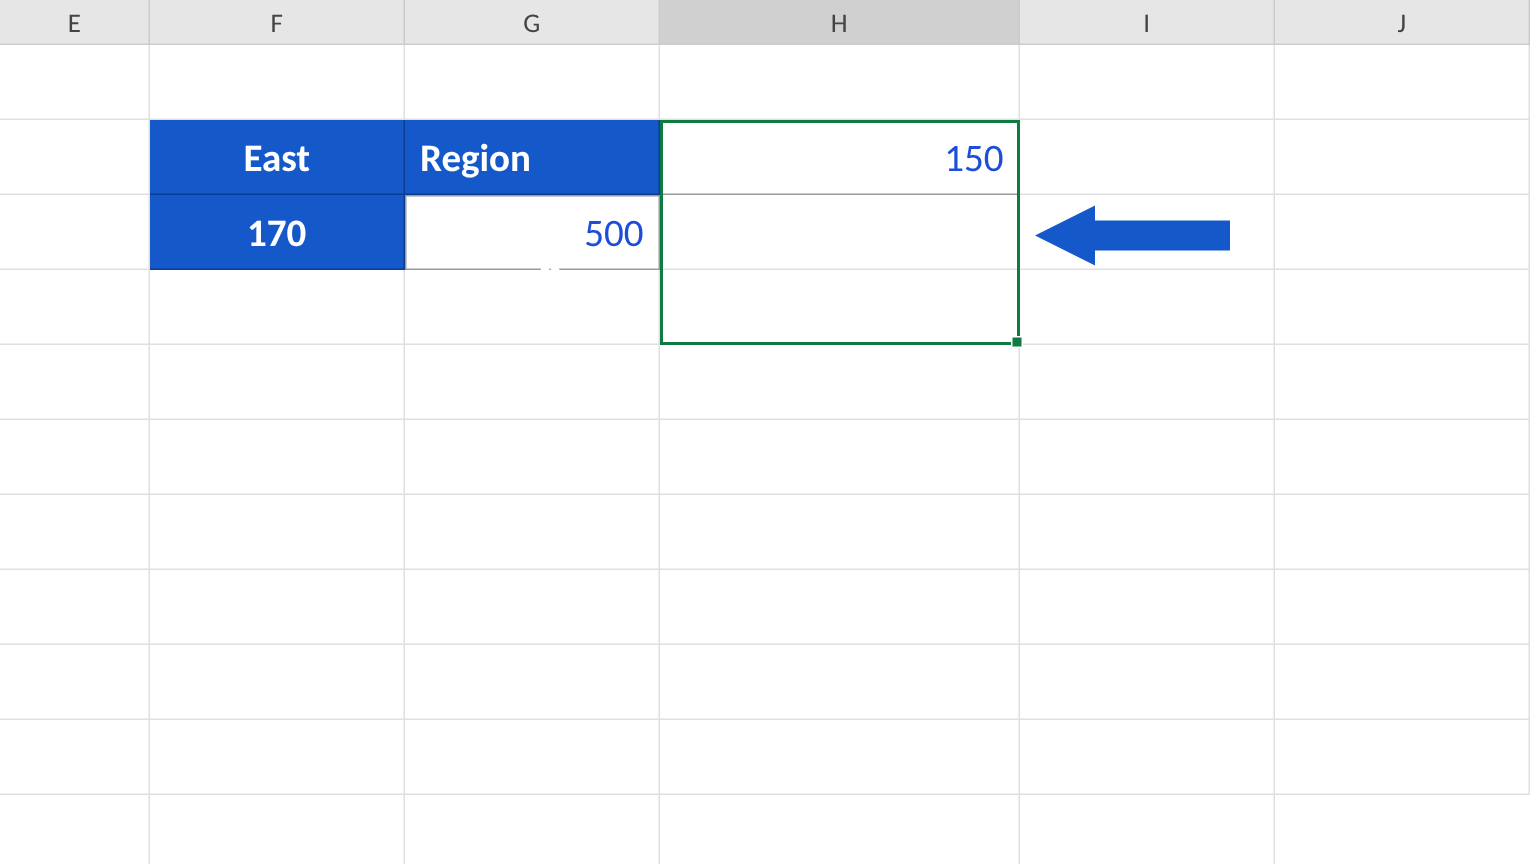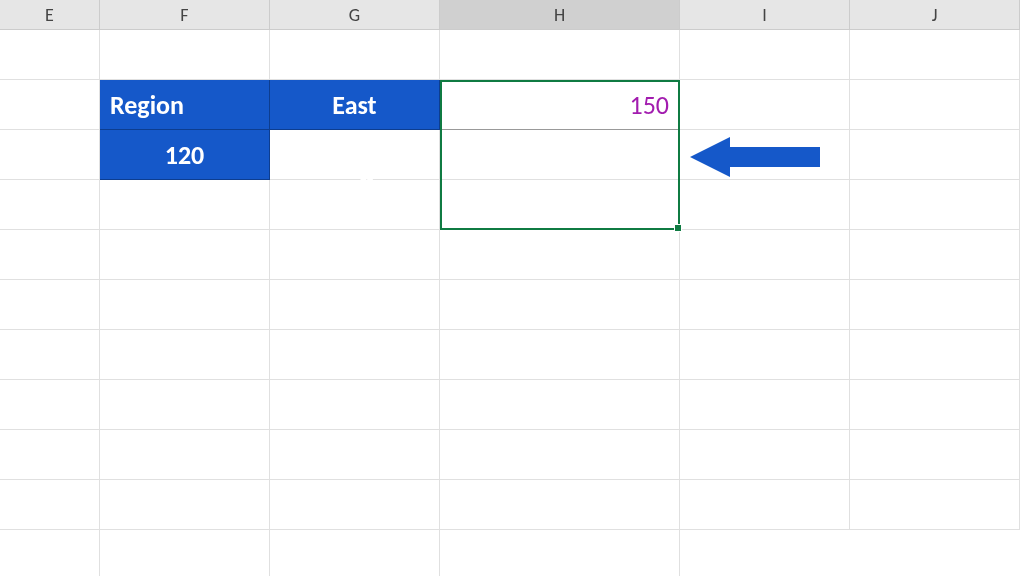--- a/index.html
+++ b/index.html
@@ -49,21 +49,21 @@
       border-right: 1px solid #0d3d8f;
       border-bottom: 1px solid #0d3d8f;
     }
     .cell.blue-left { justify-content: flex-start; }
     .cell.blue-center { justify-content: center; }
     .cell.result {
       justify-content: flex-end;
       border: 1px solid #999;
       border-right: 1px solid #999;
       border-bottom: 1px solid #999;
-      color: #a21caf;
+      color: #1d4ed8;
     }
     .cell.result-top {
       border-top: 1px solid #999;
     }
     .cell.empty {
       background: #ffffff;
     }
     .selection-box {
       position: absolute;
       border: 2px solid #0f7b42;
@@ -106,28 +106,29 @@
   <div class="col-header">J</div>
 
   <div class="cell empty"></div>
   <div class="cell empty"></div>
   <div class="cell empty"></div>
   <div class="cell empty"></div>
   <div class="cell empty"></div>
   <div class="cell empty"></div>
 
   <div class="cell empty"></div>
+  <div class="cell blue blue-center">East</div>
   <div class="cell blue blue-left">Region</div>
-  <div class="cell blue blue-center">East</div>
   <div class="cell result result-top">150</div>
   <div class="cell empty"></div>
   <div class="cell empty"></div>
 
   <div class="cell empty"></div>
-  <div class="cell blue blue-center">120</div>
+  <div class="cell blue blue-center">170</div>
+  <div class="cell result">500</div>
   <div class="cell empty"></div>
   <div class="cell empty"></div>
 
   <div class="cell empty"></div>
   <div class="cell empty"></div>
   <div class="cell empty"></div>
   <div class="cell empty"></div>
   <div class="cell empty"></div>
   <div class="cell empty"></div>
 

